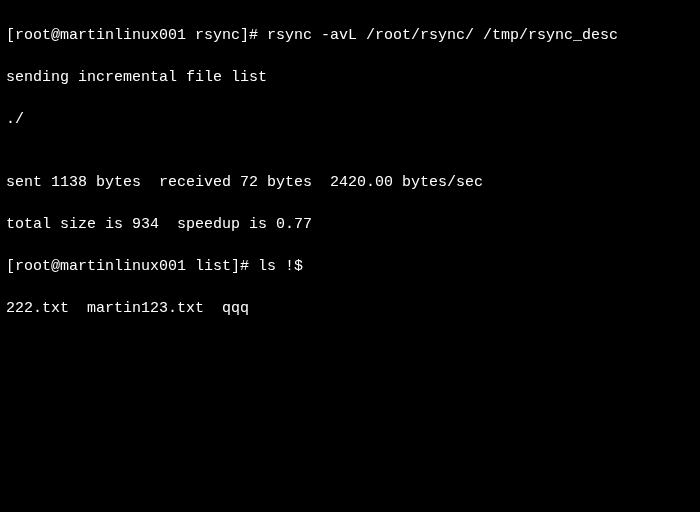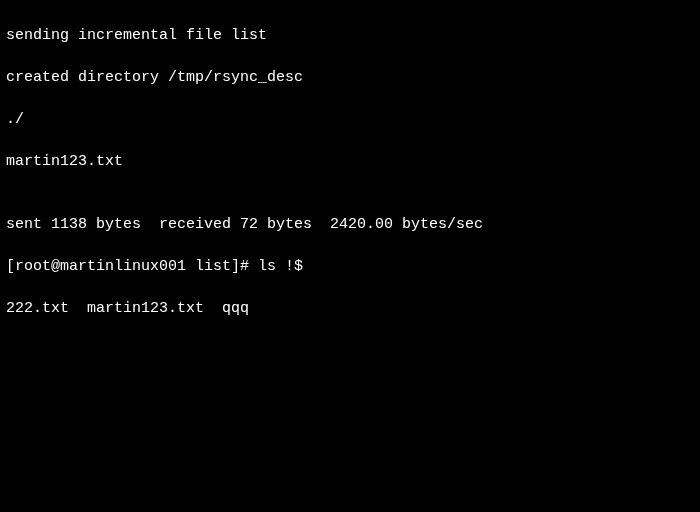--- a/index.html
+++ b/index.html
@@ -18,26 +18,26 @@
     background: #000000;
     padding: 4px 6px;
     white-space: pre;
     letter-spacing: 0px;
   }
 </style>
 </head>
 <body>
 
 <div class="terminal">
+<div>[root@martinlinux001 rsync]# rsync -avL /root/rsync/ /tmp/rsync_desc</div>
 <div>sending incremental file list</div>
-<div>created directory /tmp/rsync_desc</div>
 <div>./</div>
-<div>martin123.txt</div>
 <div></div>
 <div>sent 1138 bytes  received 72 bytes  2420.00 bytes/sec</div>
+<div>total size is 934  speedup is 0.77</div>
 <div>[root@martinlinux001 list]# ls !$</div>
 <div>222.txt  martin123.txt  qqq</div>
 
 
 
 
 
 
 
 

